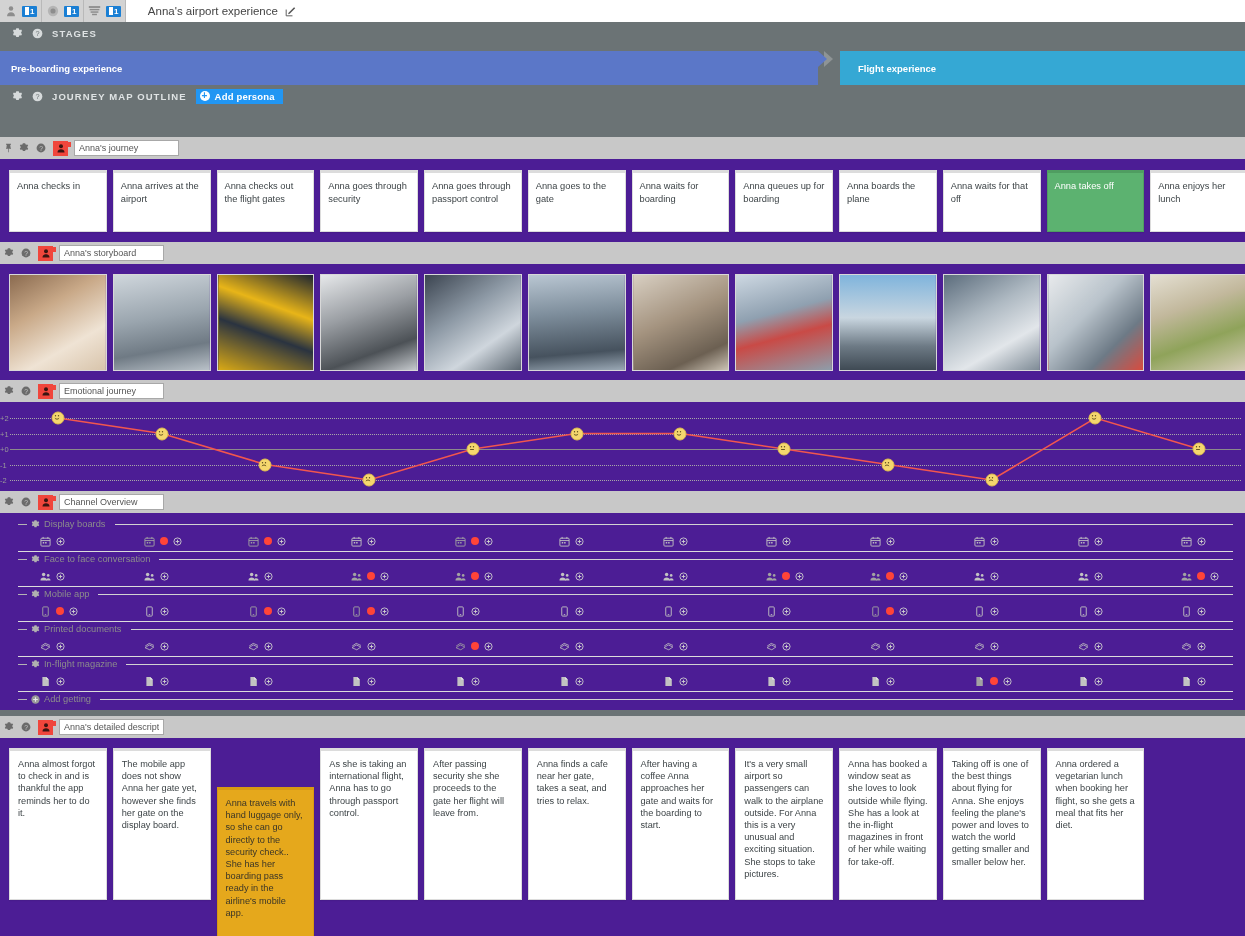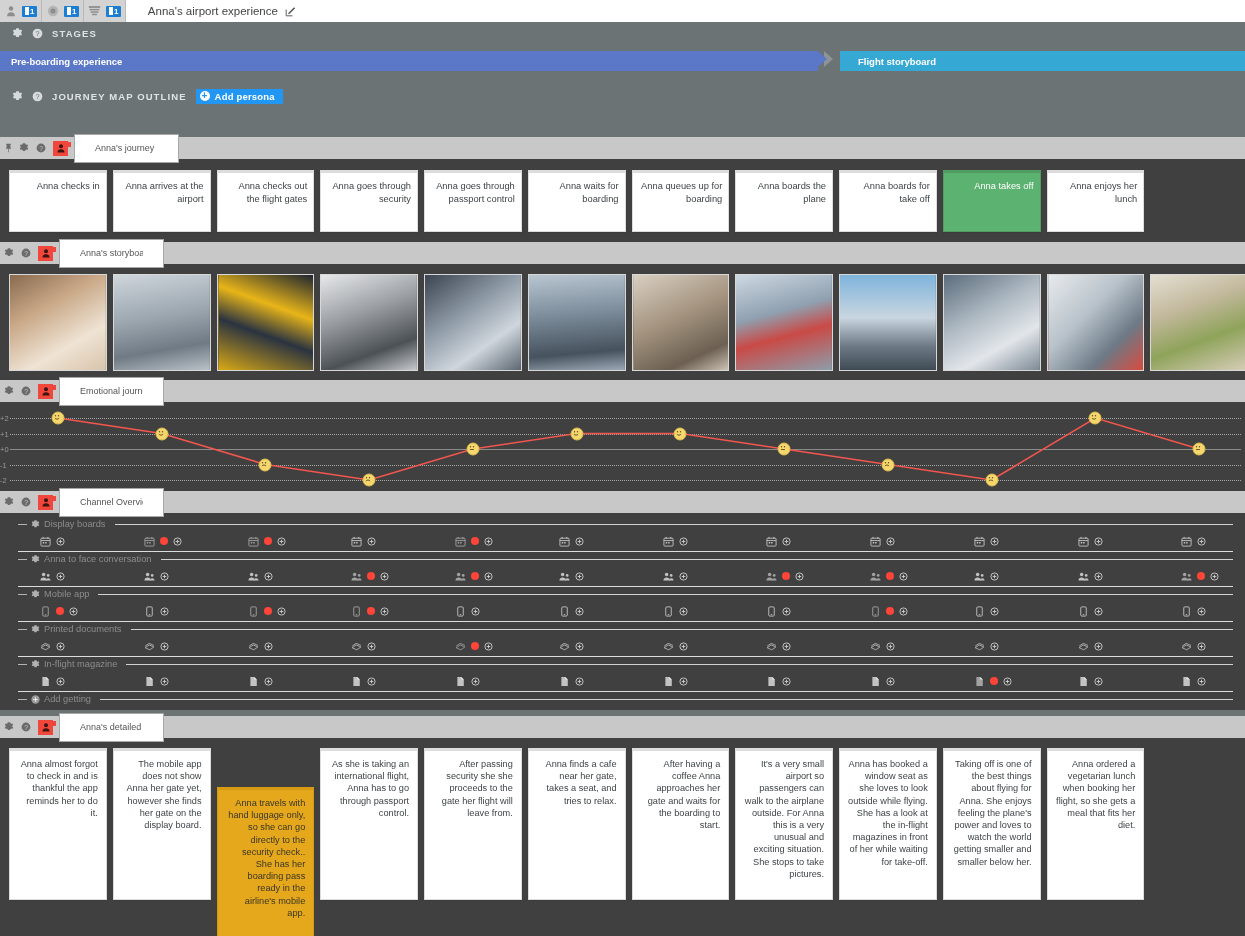--- a/index.html
+++ b/index.html
@@ -26,43 +26,43 @@
      gap:9px; padding:0 12px; color:#d8dcdd; }
   .secthead.light { background:#c8c8c8; color:#6c6c6c; padding:0 4px; gap:6px;}
   .secttitle { font-size:9.5px; font-weight:bold; letter-spacing:1.1px; color:#dfe3e4; }
   .gear, .help { width:11px;height:11px; display:inline-flex; color:#d6dadb;}
   .light .gear,.light .help { color:#6b6b6b; }
   .pin { width:9px;height:11px; color:#6b6b6b; display:inline-flex;}
   .persona-ic { width:15px; height:15px; background:#f0463c; position:relative;
       display:inline-flex; align-items:center; justify-content:center; flex:none;}
   .persona-ic:after{content:"";position:absolute;top:1px;right:-3px;width:3px;height:5px;
       background:#f0463c;}
-  .nameinput { width:105px; height:29px; background:#fff; border:1px solid #a8a8a8;
-      font-size:9px; color:#555; padding:0 20px; line-height:12px; font-family:inherit;}
+  .nameinput { width:105px; height:16px; background:#fff; border:1px solid #a8a8a8;
+      font-size:9px; color:#555; padding:0 4px; line-height:12px; font-family:inherit;}
   .addpersona { background:#2196f3; color:#fff; font-size:9.5px; font-weight:bold;
       padding:2px 8px 2px 4px; display:inline-flex; align-items:center; gap:5px;
       letter-spacing:.2px; }
   .plusc { width:10px;height:10px;border-radius:50%;background:#fff;color:#2196f3;
       font-size:10px;line-height:9px;text-align:center;font-weight:bold;}
 
   
   .stagewrap { background:#6b7375; height:41px; padding-top:7px; }
   .stagerow { display:flex; height:17px; }
-  .stage { height:20px; display:flex; align-items:center; color:#fff; font-size:9.5px;
+  .stage { height:34px; display:flex; align-items:center; color:#fff; font-size:9.5px;
      font-weight:bold; padding-left:11px; position:relative; }
   .stage.s1 { background:#5b77c8; width:818px; }
   .stage.s2 { background:#35a8d4; flex:1; padding-left:18px;}
   .stage.s1:after{content:"";position:absolute;right:-9px;top:0;border-left:9px solid #5b77c8;
      border-top:8.5px solid transparent;border-bottom:8.5px solid transparent;z-index:2;}
   .arrowgap { width:22px; background:#6b7375; position:relative; }
   .arrowgap:after{content:"";position:absolute;left:6px;top:0;border-left:9px solid #8e9495;
      border-top:8.5px solid transparent;border-bottom:8.5px solid transparent;}
 
   
-  .lane { background:#404040;text-align:right; }
+  .lane { background:#4c1d95; }
   .cols { display:flex; }
   .col { width:103.75px; flex:none; padding:0 3px; }
 
   
   .jcard { background:#fff; border:1px solid #dcdcdc; border-top:3px solid #dcdcdc;
      height:62px; font-size:9.3px; color:#3d4447; line-height:12.5px; padding:7px 6px 0 7px;
      box-shadow:0 1px 1px rgba(0,0,0,.07);}
   .jcard.sel { background:#5cb270; border-color:#4f9d61; border-top-color:#4f9d61; color:#fff;}
   .jlane { padding:11px 2px 10px 6px; }
 
@@ -174,21 +174,21 @@
   </span>
   <span class="secttitle">STAGES</span>
 </div>
 <div class="stagewrap">
   <div class="stagerow">
     <div class="stage s1">
       <span>Pre-boarding experience</span>
     </div>
     <div class="arrowgap"></div>
     <div class="stage s2">
-      <span>Flight storyboard</span>
+      <span>Flight experience</span>
     </div>
   </div>
 </div>
 
 <div class="secthead">
   <span class="gear">
     <svg viewBox="0 0 12 12" width="11" height="11" fill="currentColor">
         <path d="M6 4a2 2 0 100 4 2 2 0 000-4zm5-.6l-1-1.7-1.3.5a4 4 0 00-1-.6L7.4.3H4.6l-.3 1.3a4 4 0 00-1 .6L2 1.7 1 3.4l1 .9a4 4 0 000 1.4l-1 .9 1 1.7 1.3-.5a4 4 0 001 .6l.3 1.3h2.8l.3-1.3a4 4 0 001-.6l1.3.5 1-1.7-1-.9a4 4 0 000-1.4z"></path>
       </svg>
   </span>
@@ -242,30 +242,33 @@
       <div class="col">
         <div class="jcard">Anna checks out the flight gates</div>
       </div>
       <div class="col">
         <div class="jcard">Anna goes through security</div>
       </div>
       <div class="col">
         <div class="jcard">Anna goes through passport control</div>
       </div>
       <div class="col">
+        <div class="jcard">Anna goes to the gate</div>
+      </div>
+      <div class="col">
         <div class="jcard">Anna waits for boarding</div>
       </div>
       <div class="col">
         <div class="jcard">Anna queues up for boarding</div>
       </div>
       <div class="col">
         <div class="jcard">Anna boards the plane</div>
       </div>
       <div class="col">
-        <div class="jcard">Anna boards for take off</div>
+        <div class="jcard">Anna waits for that off</div>
       </div>
       <div class="col">
         <div class="jcard sel">Anna takes off</div>
       </div>
       <div class="col">
         <div class="jcard">Anna enjoys her lunch</div>
       </div>
     </div>
 </div>
 
@@ -687,21 +690,21 @@
         </div>
       </div>
       <div class="chline"></div>
       <div class="chhead">
         <span class="chdash"></span>
         <span class="chgear">
           <svg viewBox="0 0 12 12" width="9" height="9" fill="currentColor">
             <path d="M6 4a2 2 0 100 4 2 2 0 000-4zm5-.6l-1-1.7-1.3.5a4 4 0 00-1-.6L7.4.3H4.6l-.3 1.3a4 4 0 00-1 .6L2 1.7 1 3.4l1 .9a4 4 0 000 1.4l-1 .9 1 1.7 1.3-.5a4 4 0 001 .6l.3 1.3h2.8l.3-1.3a4 4 0 001-.6l1.3.5 1-1.7-1-.9a4 4 0 000-1.4z"></path>
           </svg>
         </span>
-        <span class="chname">Anna to face conversation</span>
+        <span class="chname">Face to face conversation</span>
         <span class="chrule"></span>
       </div>
       <div class="chrow">
         <div class="chcell">
           <span class="chicon">
             <svg viewBox="0 0 14 12" width="12" height="11" fill="currentColor">
               <circle cx="4.6" cy="3.4" r="2.2"></circle>
               <path d="M.6 11c0-2.3 1.7-3.6 4-3.6s4 1.3 4 3.6z"></path>
               <circle cx="10.4" cy="4.6" r="1.7"></circle>
               <path d="M7.6 11c0-1.8 1.3-2.8 2.9-2.8s2.9 1 2.9 2.8z"></path>

